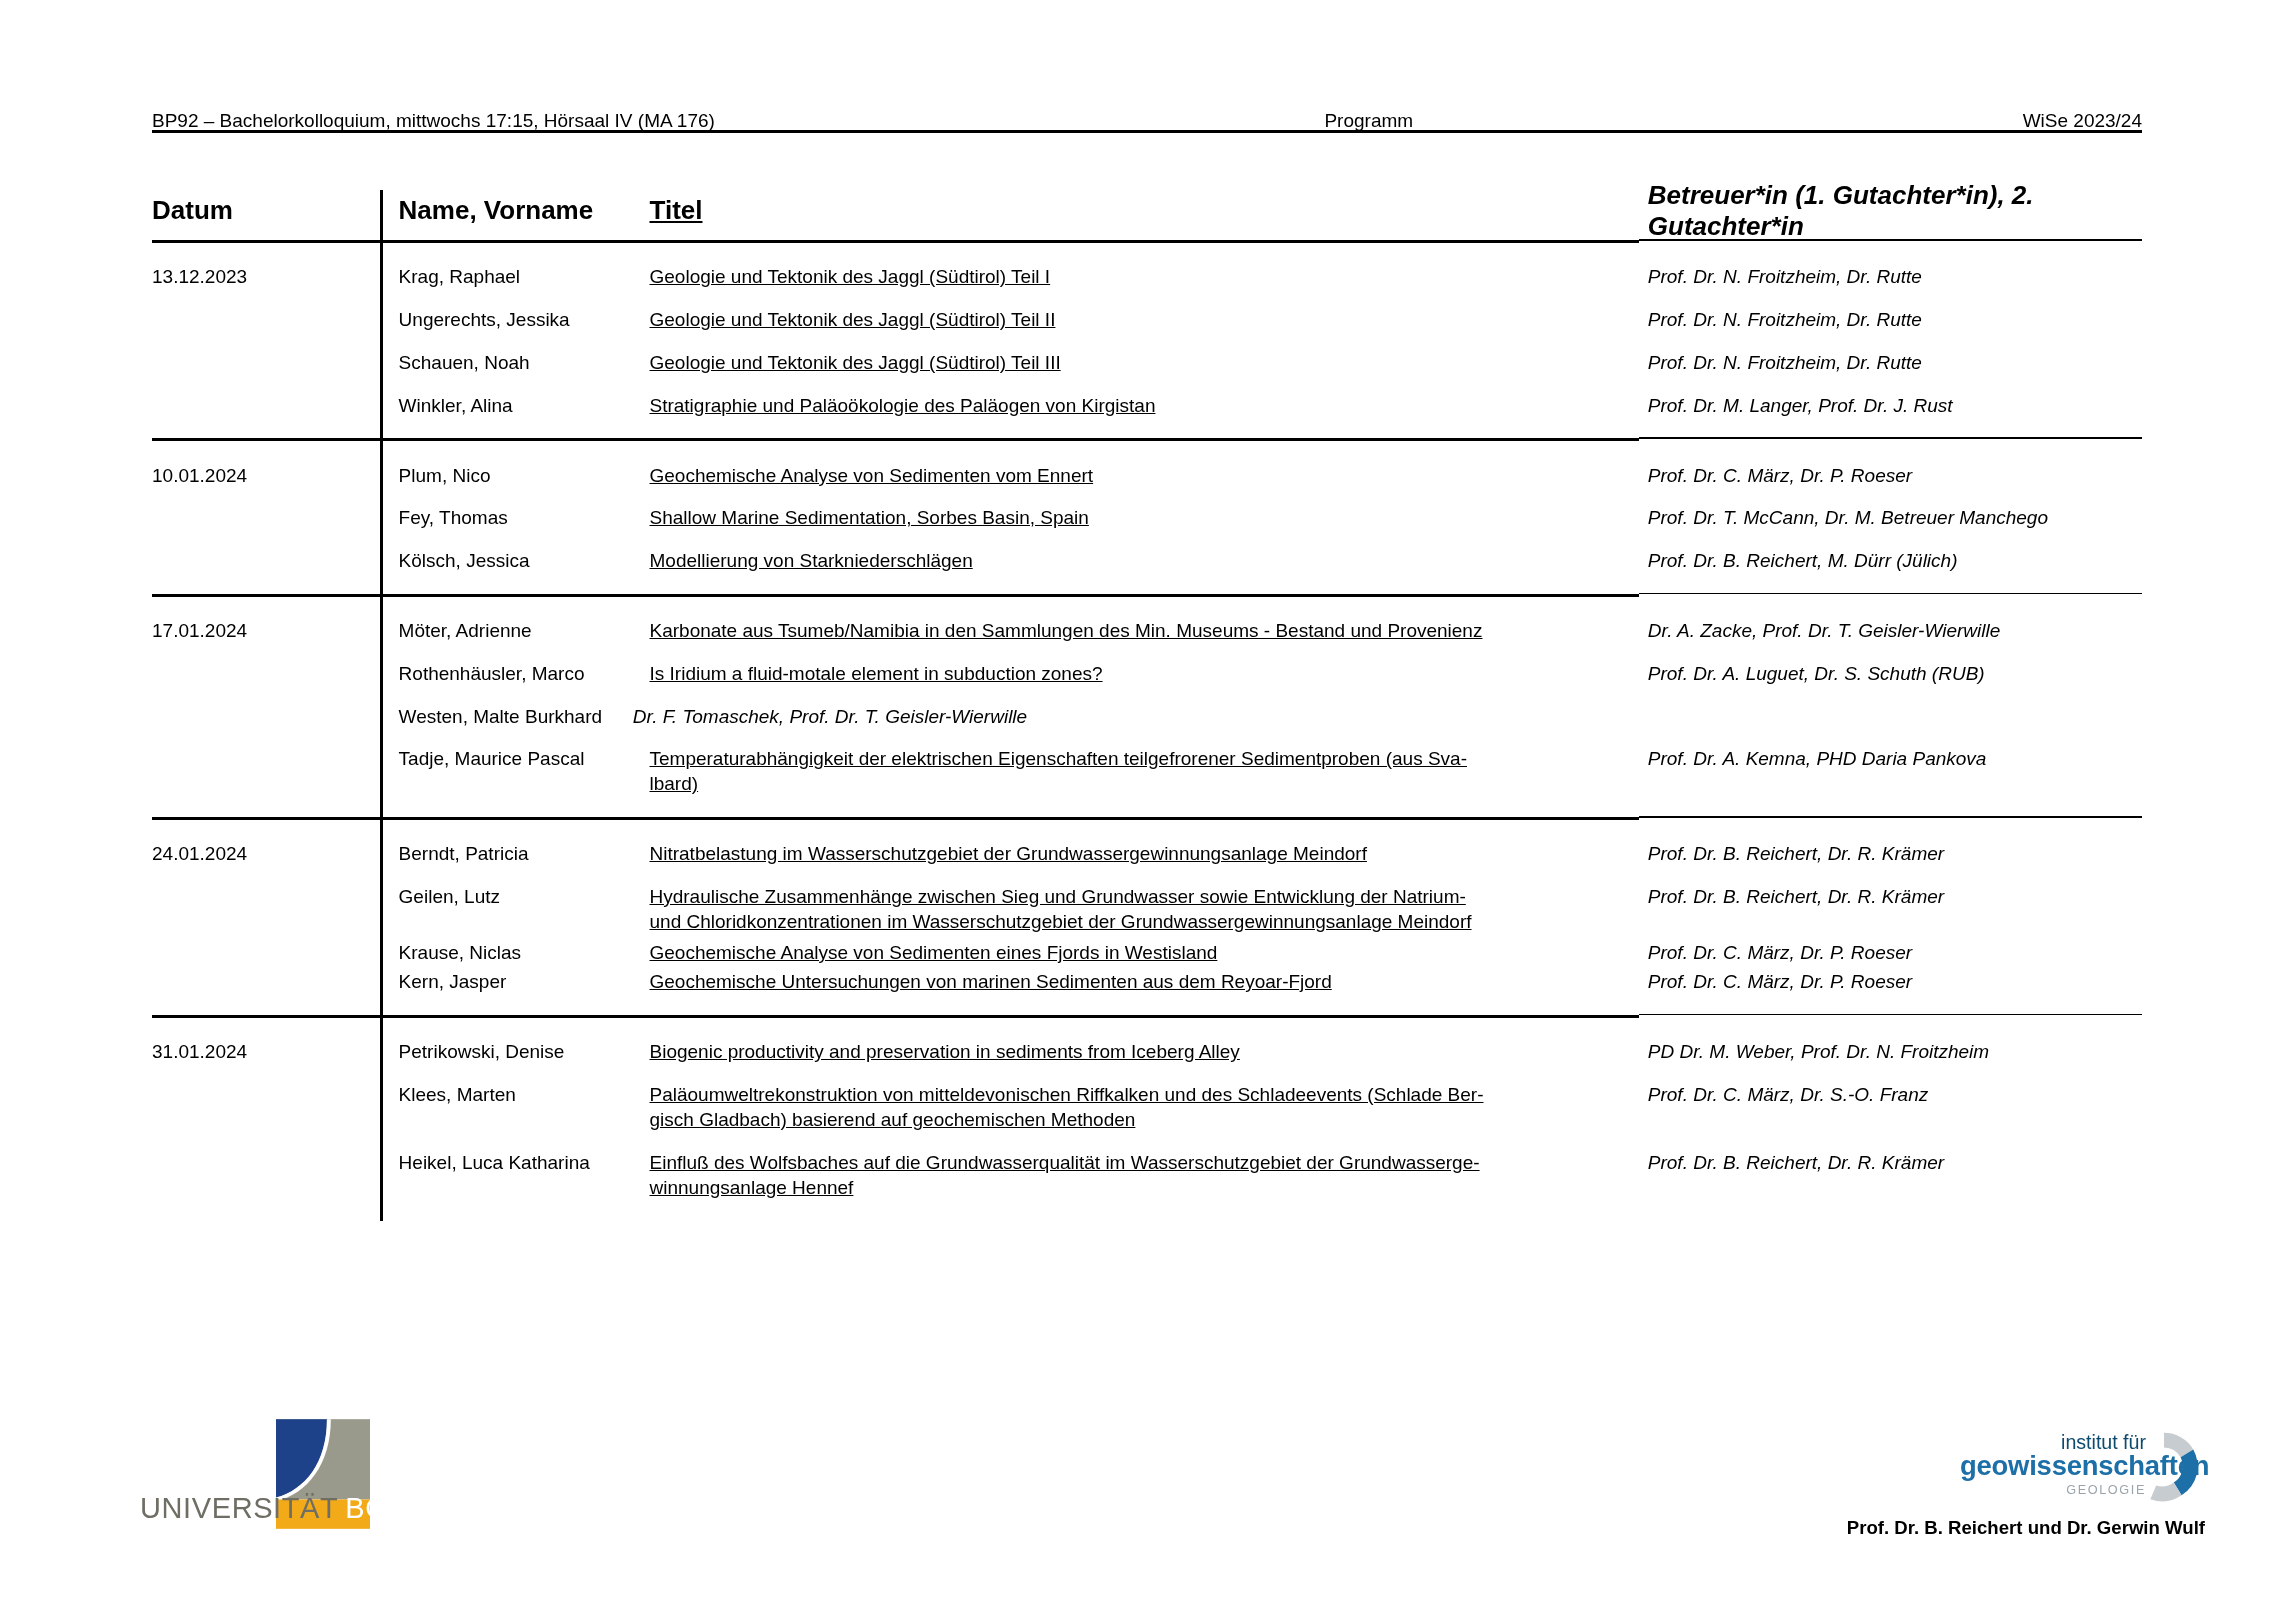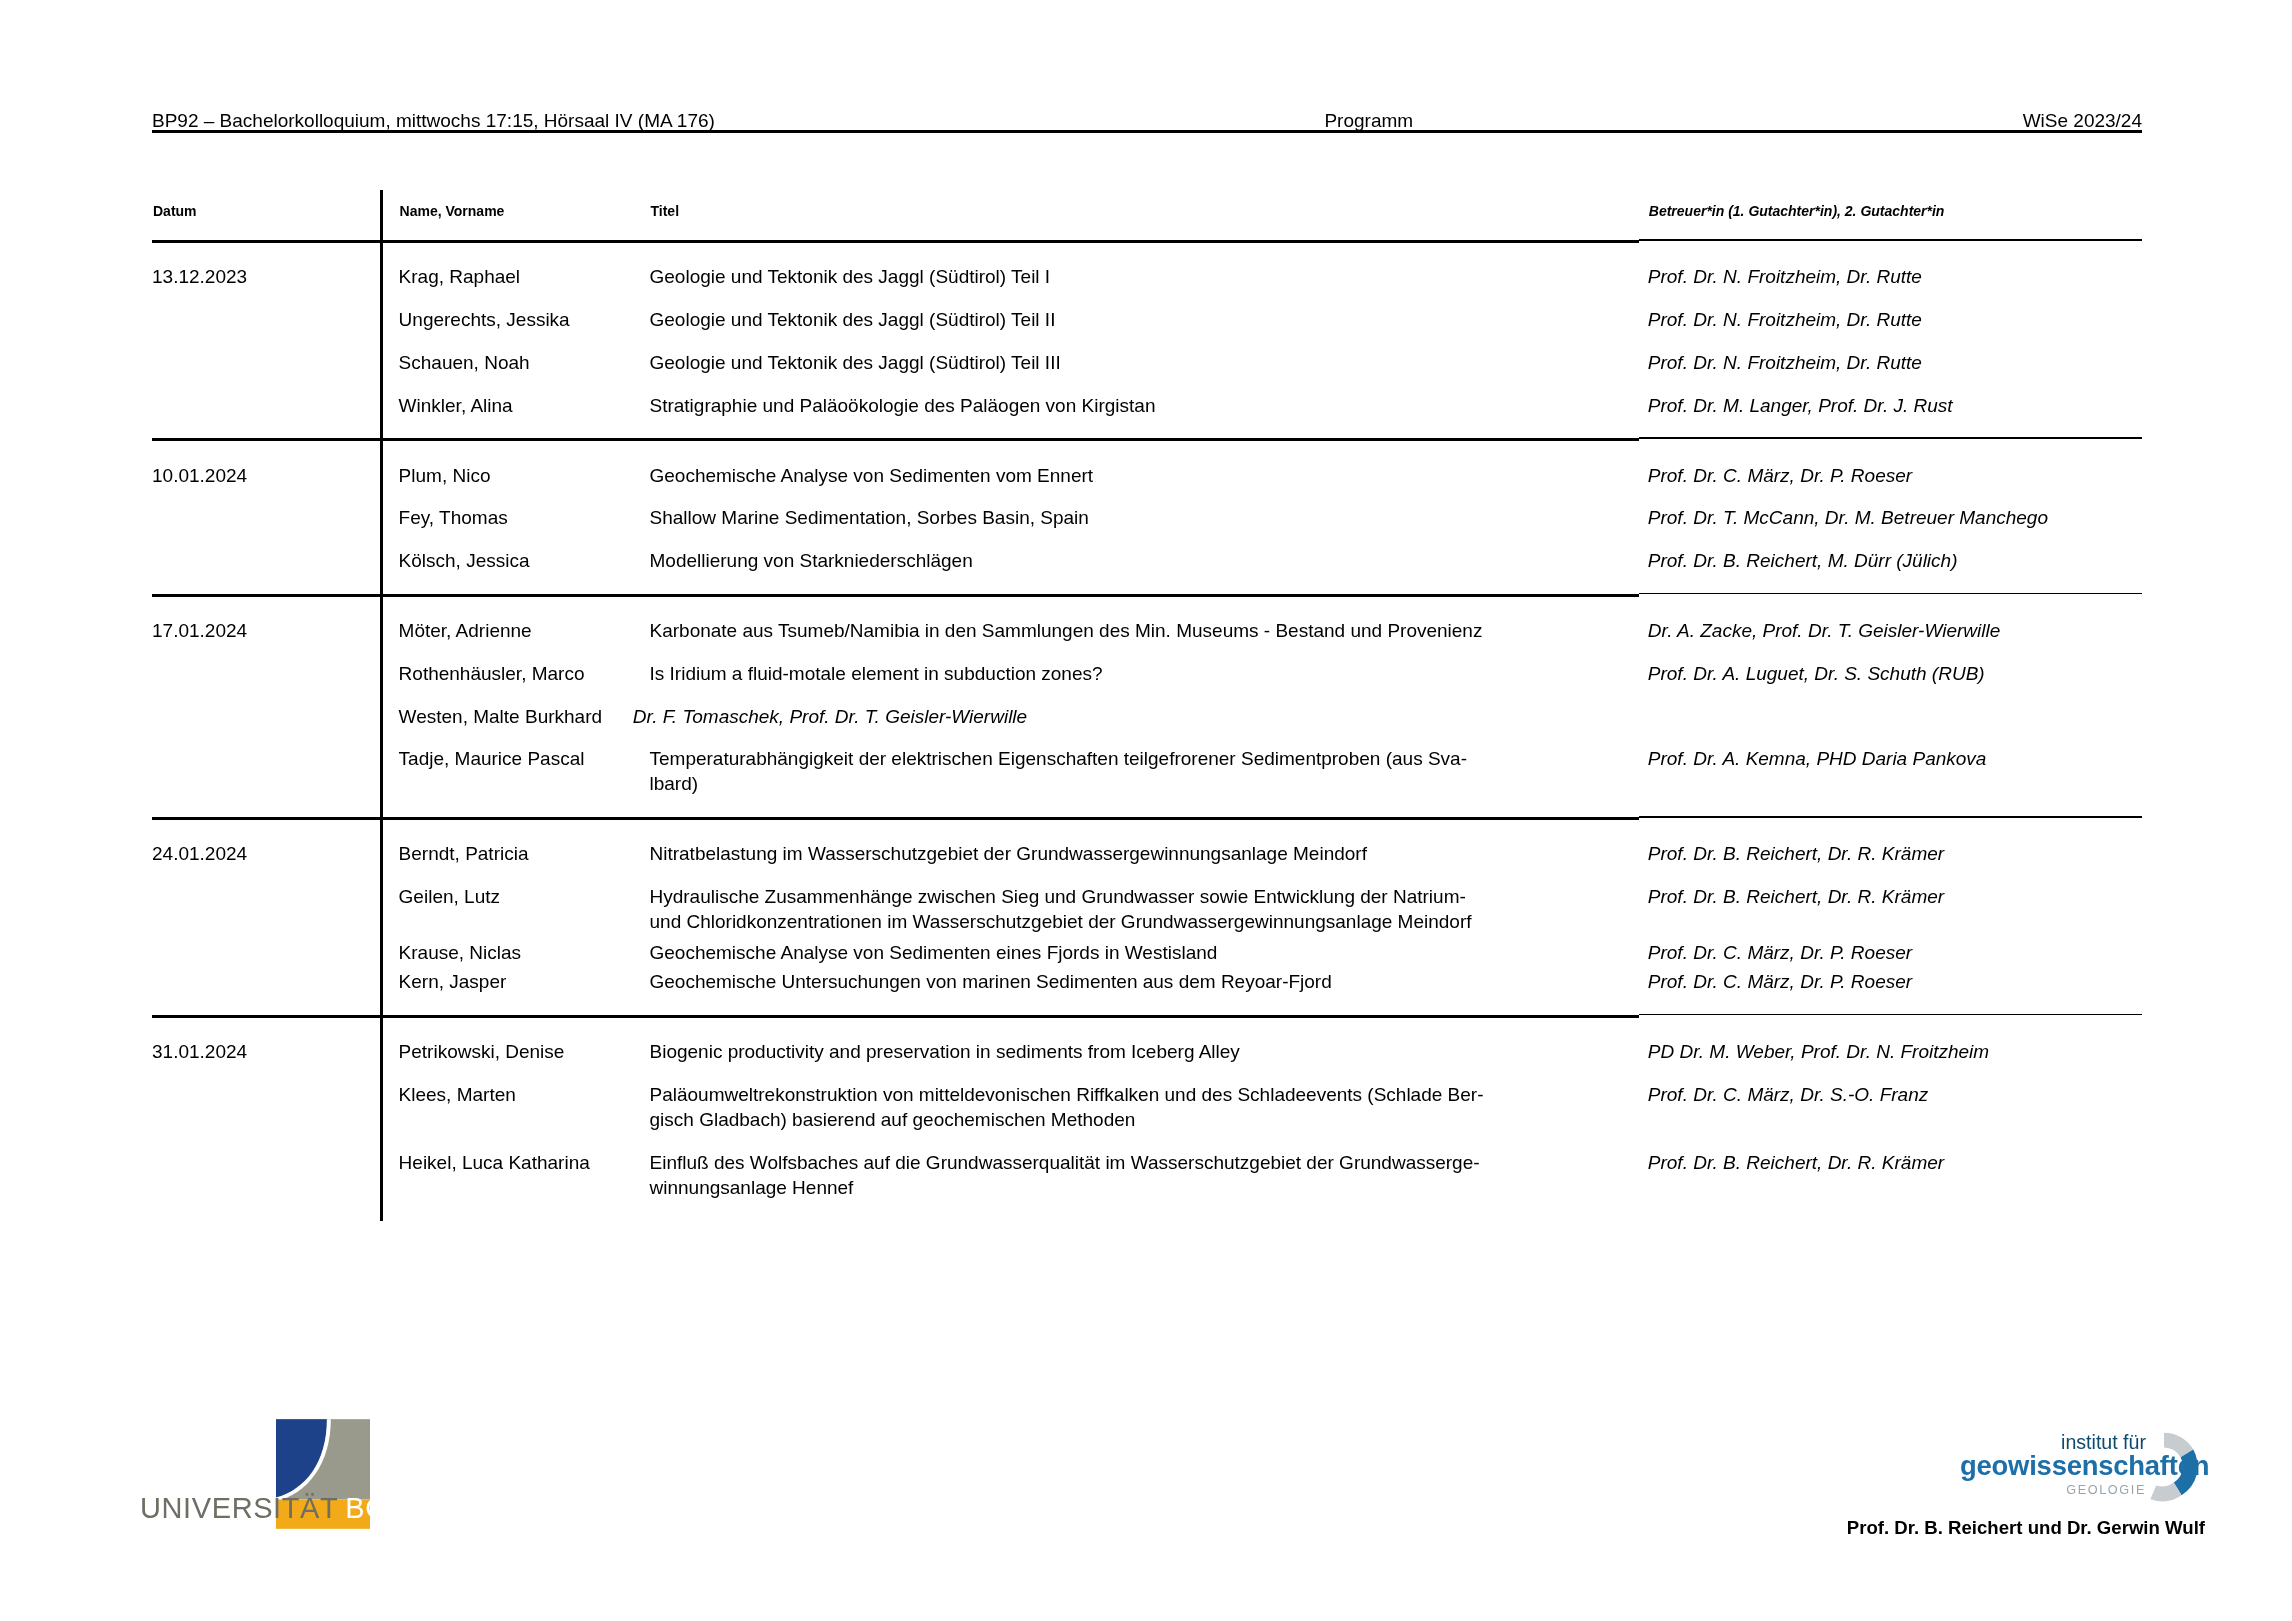--- a/index.html
+++ b/index.html
@@ -62,29 +62,28 @@
   }
 
   .trow {
     position: relative;
     display: flex;
     align-items: flex-start;
     box-sizing: border-box;
   }
   .c-date   { width: 228px; flex: 0 0 228px; padding-left: 0px; box-sizing: border-box; }
   .c-name   { width: 243px; flex: 0 0 243px; padding-left: 18.6px; box-sizing: border-box; }
-  .c-title  { width: 1015px; flex: 0 0 1015px; padding-left: 26.5px; box-sizing: border-box; }
+  .c-title  { width: 1015px; flex: 0 0 1015px; padding-left: 26.5px; box-sizing: border-box; text-decoration: underline; }
   .c-sup    { width: 503px; flex: 0 0 503px; padding-left: 9.8px; box-sizing: border-box; font-style: italic; }
 
   .head-row {
     height: 57px;
     font-weight: bold;
-    font-size: 14px;
+    font-size: 26px;
     align-items: center;
-    justify-content: flex-end;
   }
   .head-row .c-title { padding-left: 26.5px; }
 
   
   .grp-rule {
     position: relative;
     height: 5.9px;
     width: 100%;
   }
   .grp-rule .thick {

